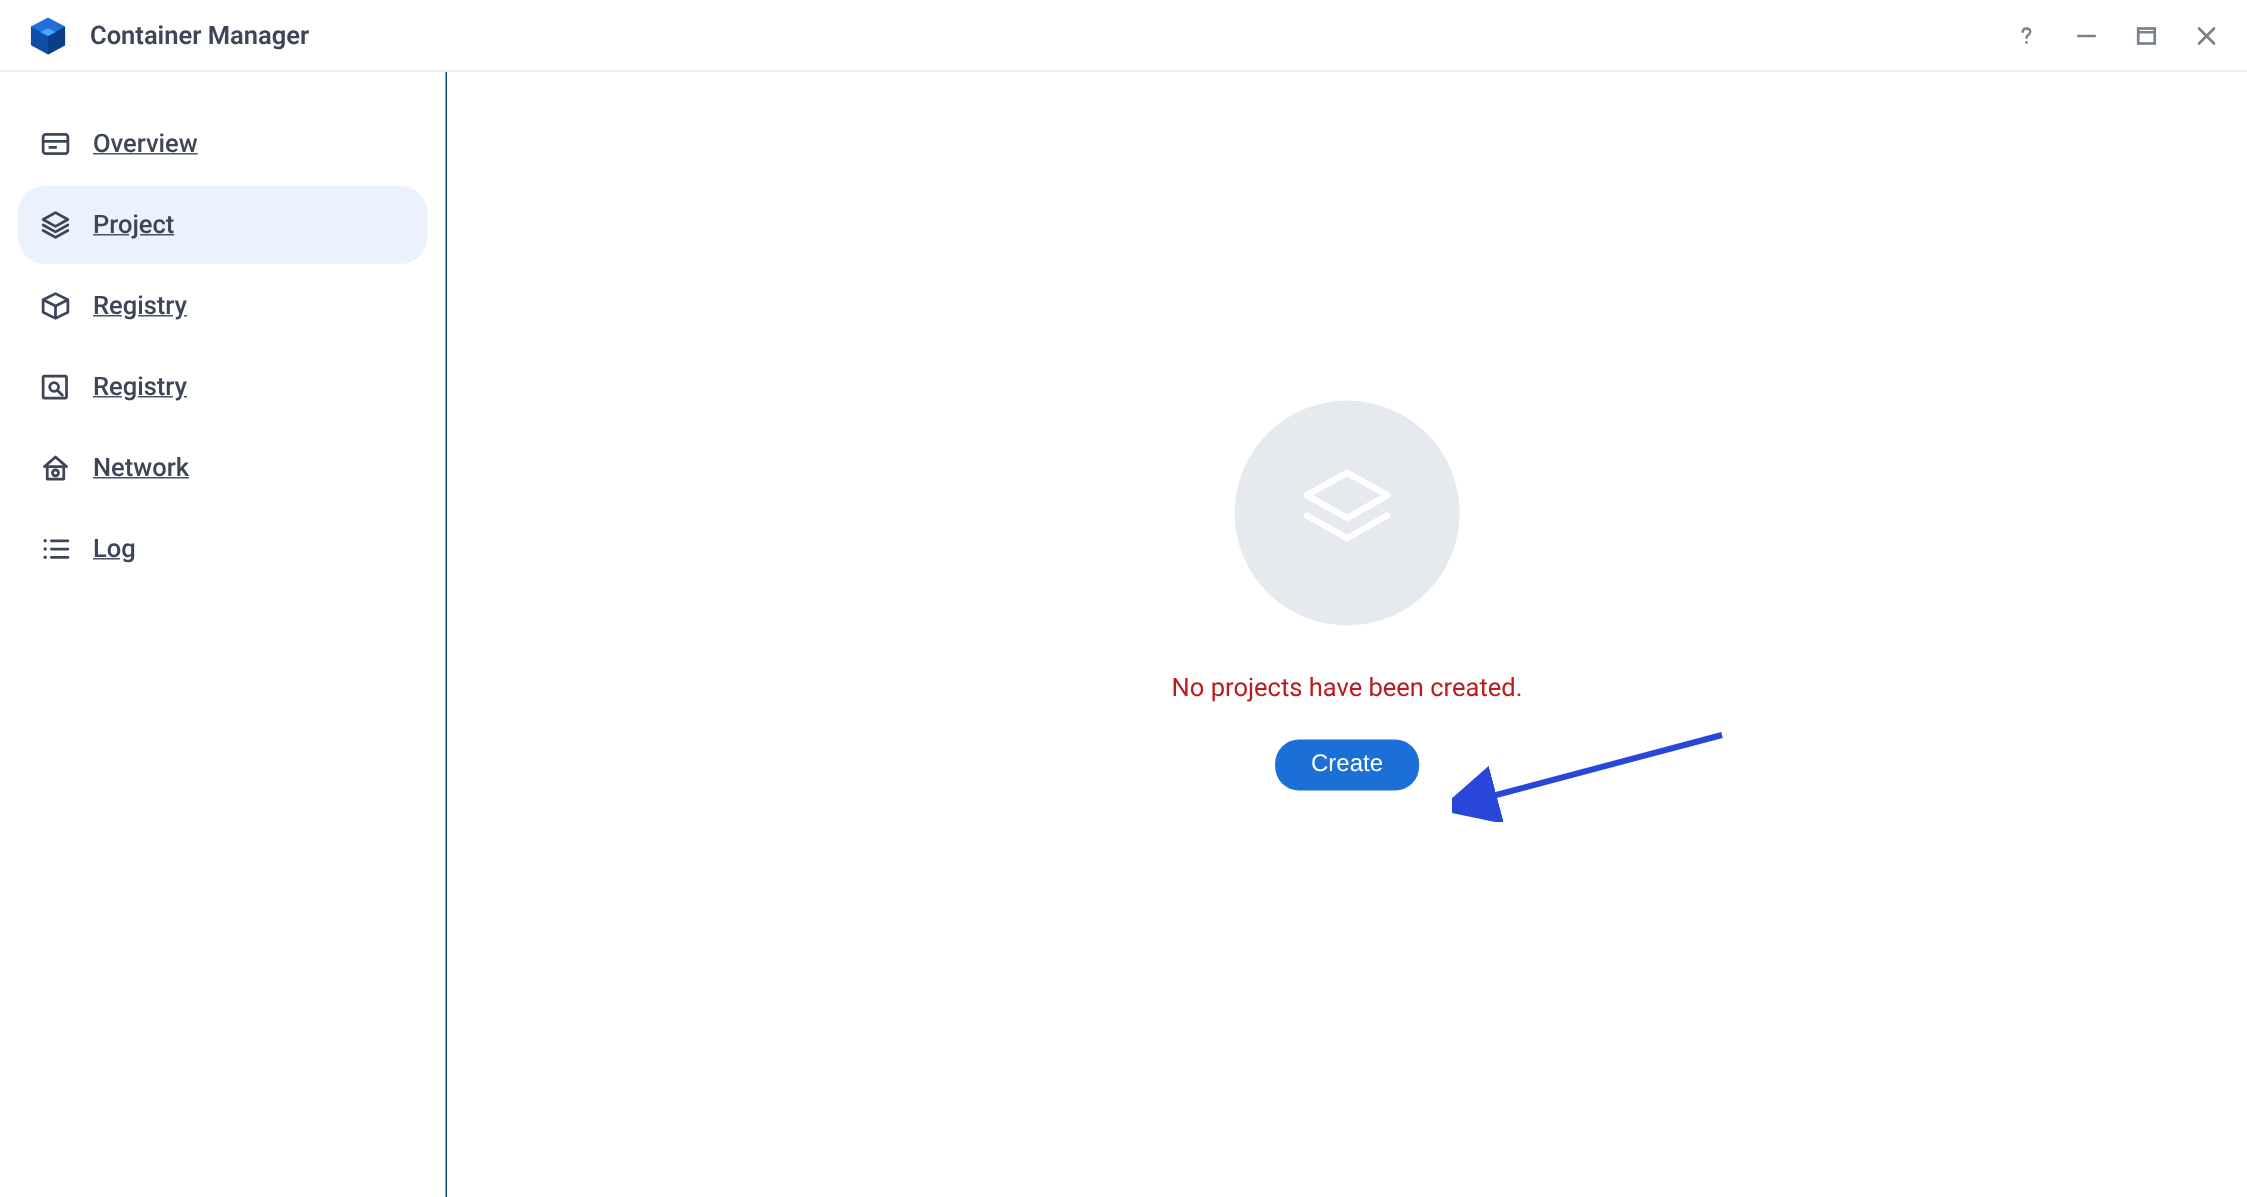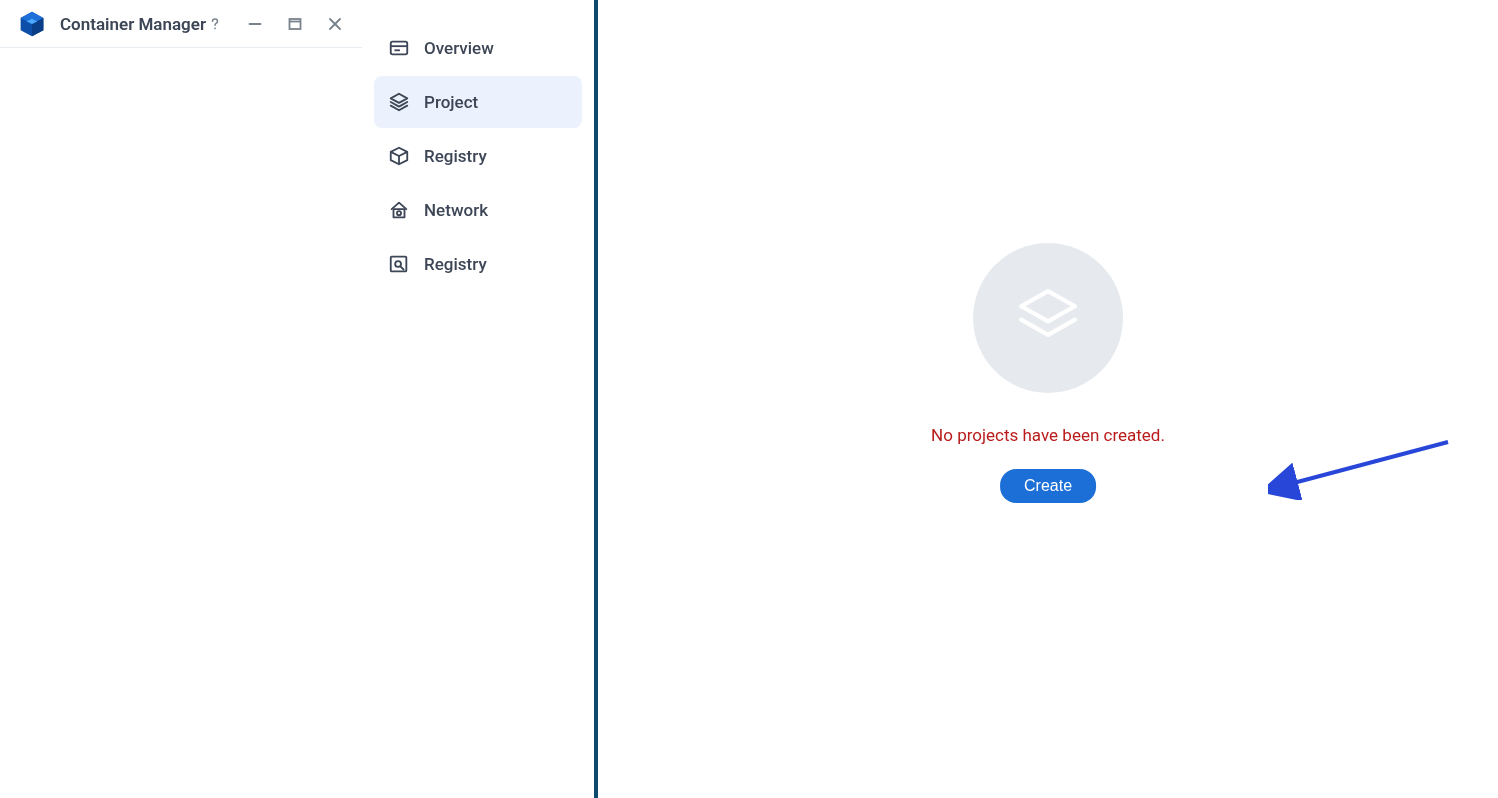--- a/index.html
+++ b/index.html
@@ -8,20 +8,21 @@
     font-family: -apple-system, BlinkMacSystemFont, "Segoe UI", Roboto, "Helvetica Neue", Arial, sans-serif;
     font-size: 15px;
     color: #4b5563;
     background: #ffffff;
     width: 1498px;
     height: 798px;
     overflow: hidden;
   }
   .window {
     display: flex;
+    flex-direction: column;
     width: 100%;
     height: 100%;
     justify-content: space-between;
   }
   .titlebar {
     height: 48px;
     display: flex;
     align-items: center;
     padding: 0 18px;
     border-bottom: 1px solid #e8edf2;
@@ -51,34 +52,35 @@
     justify-content: center;
     color: #7a828c;
     cursor: pointer;
   }
   .body {
     flex: 1 1 auto;
     display: flex;
     min-height: 0;
   }
   .sidebar {
-    width: 236px;
-    border-right: 4px solid #0c4a6e;
+    width: 298px;
+    border-right: 1px solid #0c4a6e;
     padding: 22px 12px;
+    text-decoration: underline;
   }
   .nav-item {
     display: flex;
     align-items: center;
     height: 52px;
     padding: 0 14px;
     border-radius: 8px;
     cursor: pointer;
     color: #3d4656;
   }
-  .nav-item + .nav-item { margin-top: 2px; }
+  .nav-item + .nav-item { margin-top: 2px; border-radius: 18px; }
   .nav-item.active {
     background: #ebf2fd;
   }
   .nav-item .nav-icon {
     width: 22px;
     height: 22px;
     margin-right: 14px;
     flex: 0 0 auto;
     color: #3d4656;
   }
@@ -205,39 +207,52 @@
             <line x1="12" y1="12" x2="12" y2="21"></line>
           </svg>
         </span>
         <span class="nav-label">Registry</span>
       </div>
 
 
       <div class="nav-item">
         <span class="nav-icon">
           <svg viewBox="0 0 24 24" width="22" height="22" fill="none" stroke="currentColor" stroke-width="2" stroke-linecap="round" stroke-linejoin="round">
+            <rect x="3" y="4" width="17" height="16" rx="1"></rect>
+            <circle cx="11" cy="12" r="3.2"></circle>
+            <line x1="13.5" y1="14.5" x2="17" y2="18"></line>
+          </svg>
+        </span>
+        <span class="nav-label">Registry</span>
+      </div>
+
+      <div class="nav-item">
+        <span class="nav-icon">
+          <svg viewBox="0 0 24 24" width="22" height="22" fill="none" stroke="currentColor" stroke-width="2" stroke-linecap="round" stroke-linejoin="round">
             <path d="M4 11 L12 4 L20 11"></path>
             <rect x="6" y="11" width="12" height="9"></rect>
             <circle cx="12" cy="15.5" r="2.2"></circle>
           </svg>
         </span>
         <span class="nav-label">Network</span>
       </div>
 
       <div class="nav-item">
         <span class="nav-icon">
-          <svg viewBox="0 0 24 24" width="22" height="22" fill="none" stroke="currentColor" stroke-width="2" stroke-linecap="round" stroke-linejoin="round">
-            <rect x="3" y="4" width="17" height="16" rx="1"></rect>
-            <circle cx="11" cy="12" r="3.2"></circle>
-            <line x1="13.5" y1="14.5" x2="17" y2="18"></line>
-          </svg>
-        </span>
-        <span class="nav-label">Registry</span>
-      </div>
-
+          <svg viewBox="0 0 24 24" width="22" height="22" fill="none" stroke="currentColor" stroke-width="2" stroke-linecap="round">
+            <circle cx="4.5" cy="6" r="1.2" fill="currentColor" stroke="none"></circle>
+            <line x1="9" y1="6" x2="21" y2="6"></line>
+            <circle cx="4.5" cy="12" r="1.2" fill="currentColor" stroke="none"></circle>
+            <line x1="9" y1="12" x2="21" y2="12"></line>
+            <circle cx="4.5" cy="18" r="1.2" fill="currentColor" stroke="none"></circle>
+            <line x1="9" y1="18" x2="21" y2="18"></line>
+          </svg>
+        </span>
+        <span class="nav-label">Log</span>
+      </div>
 
     </div>
 
     <div class="main">
       <div class="empty">
         <div class="empty-circle">
           <svg viewBox="0 0 100 100" width="84" height="84" fill="none" stroke="#ffffff" stroke-width="5" stroke-linejoin="round" stroke-linecap="round">
             <polygon points="50,18 82,36 50,54 18,36"></polygon>
             <polyline points="18,52 50,70 82,52"></polyline>
           </svg>

